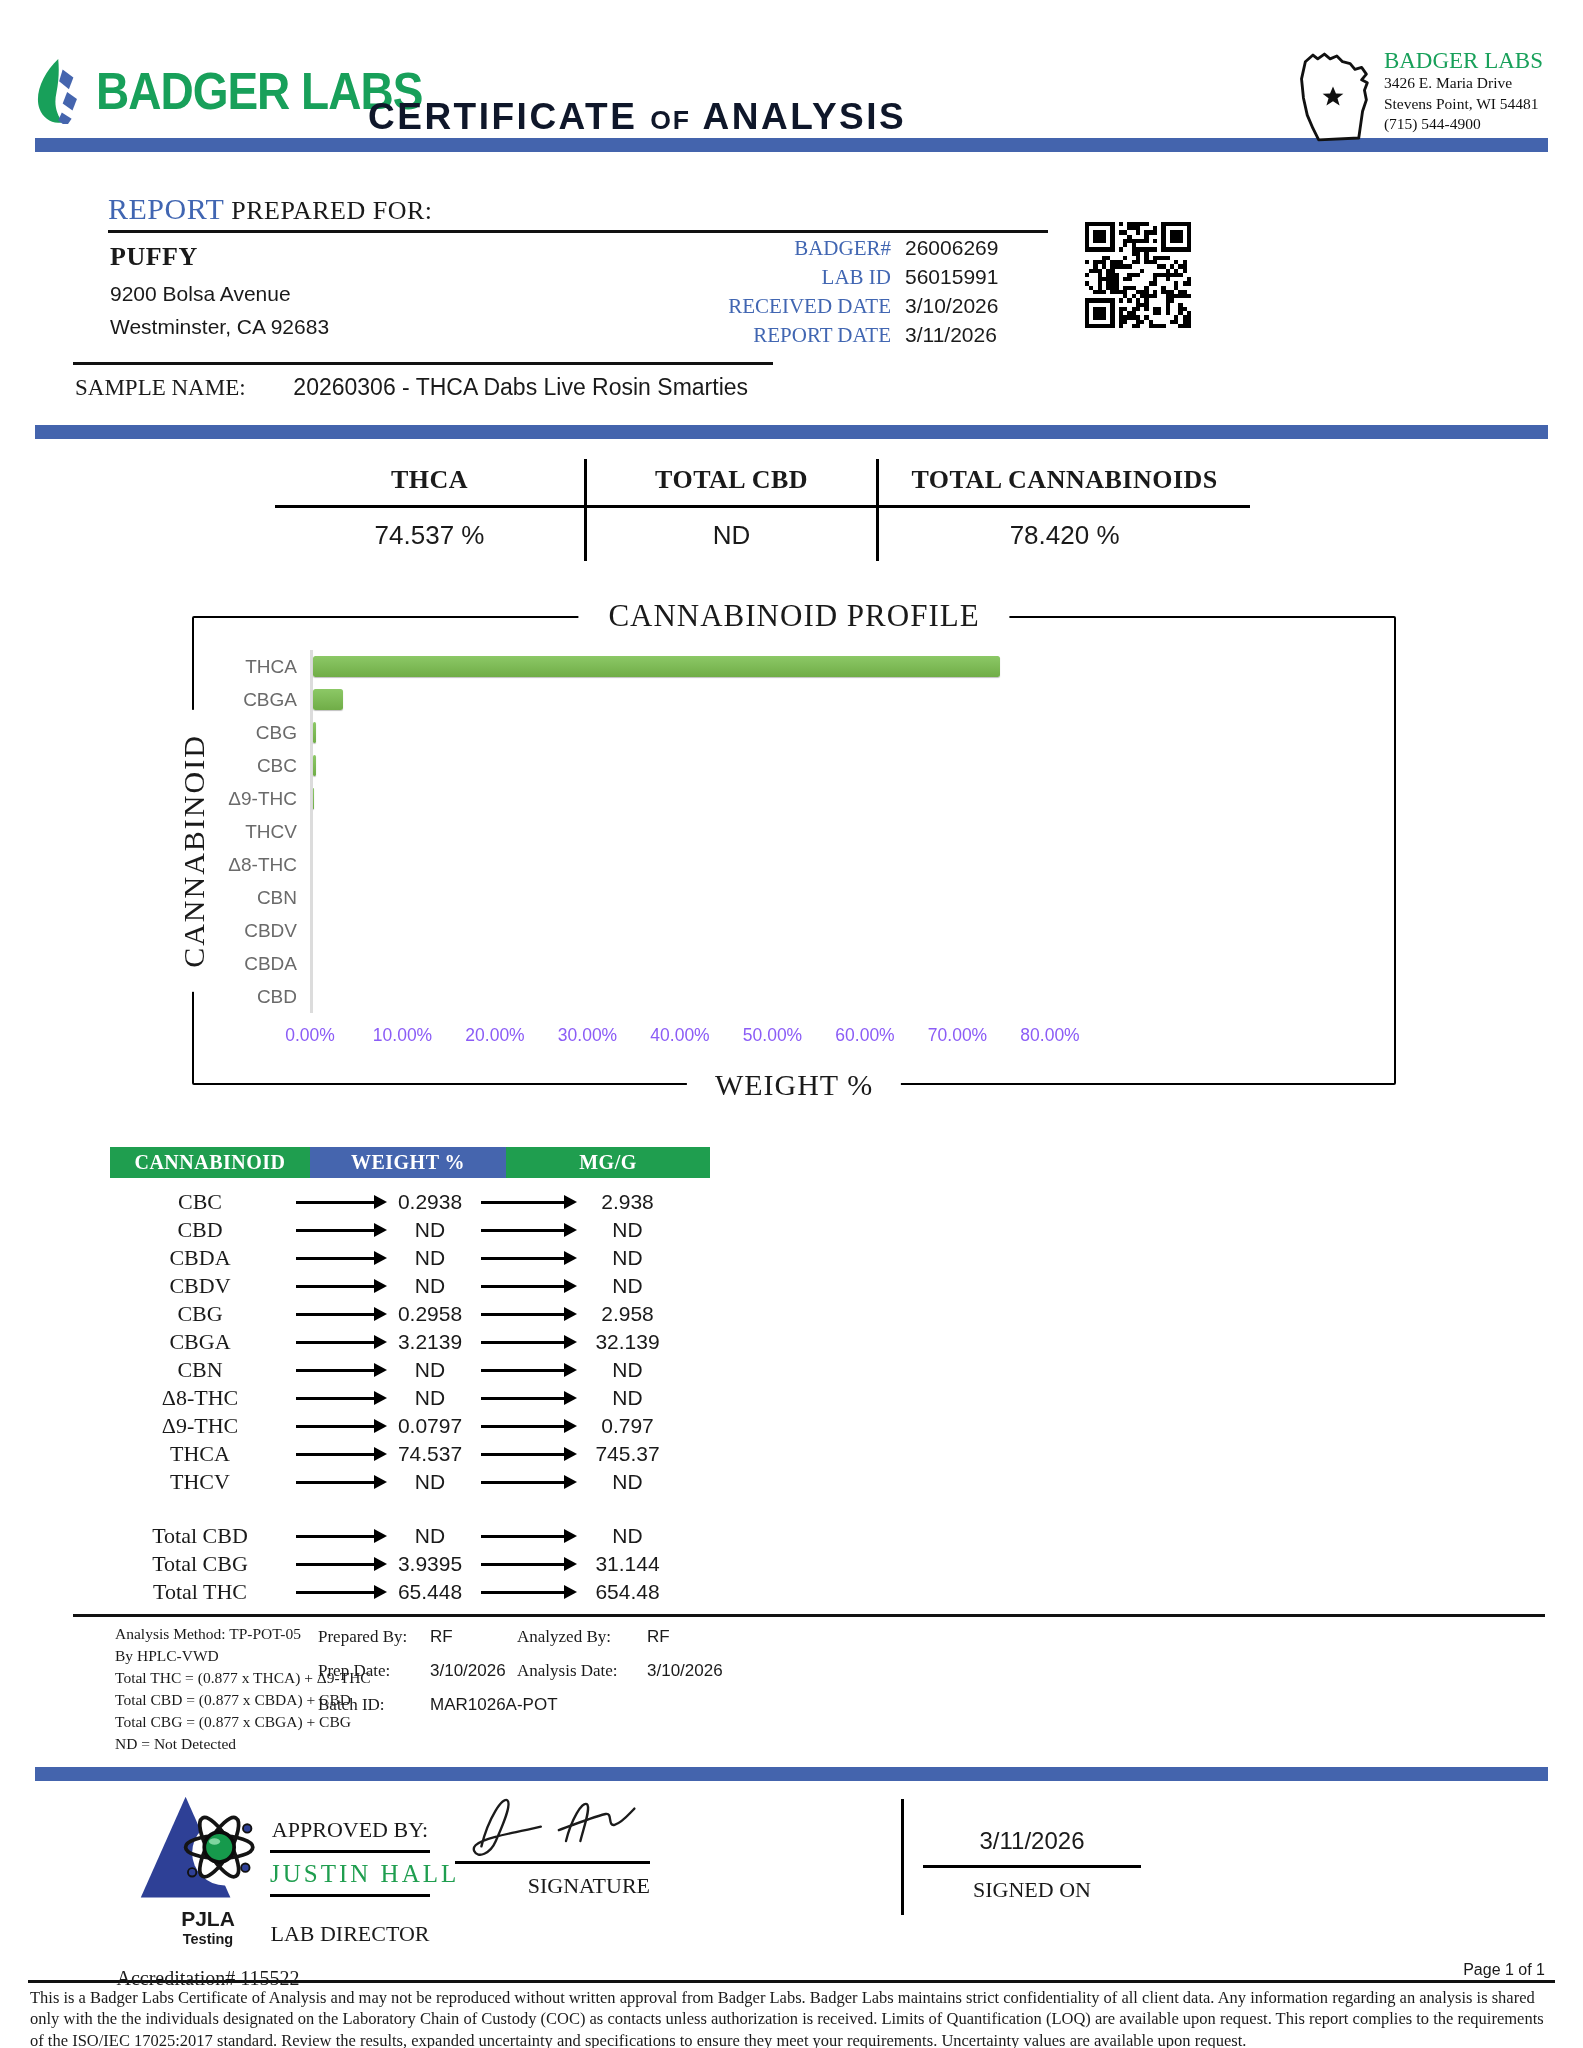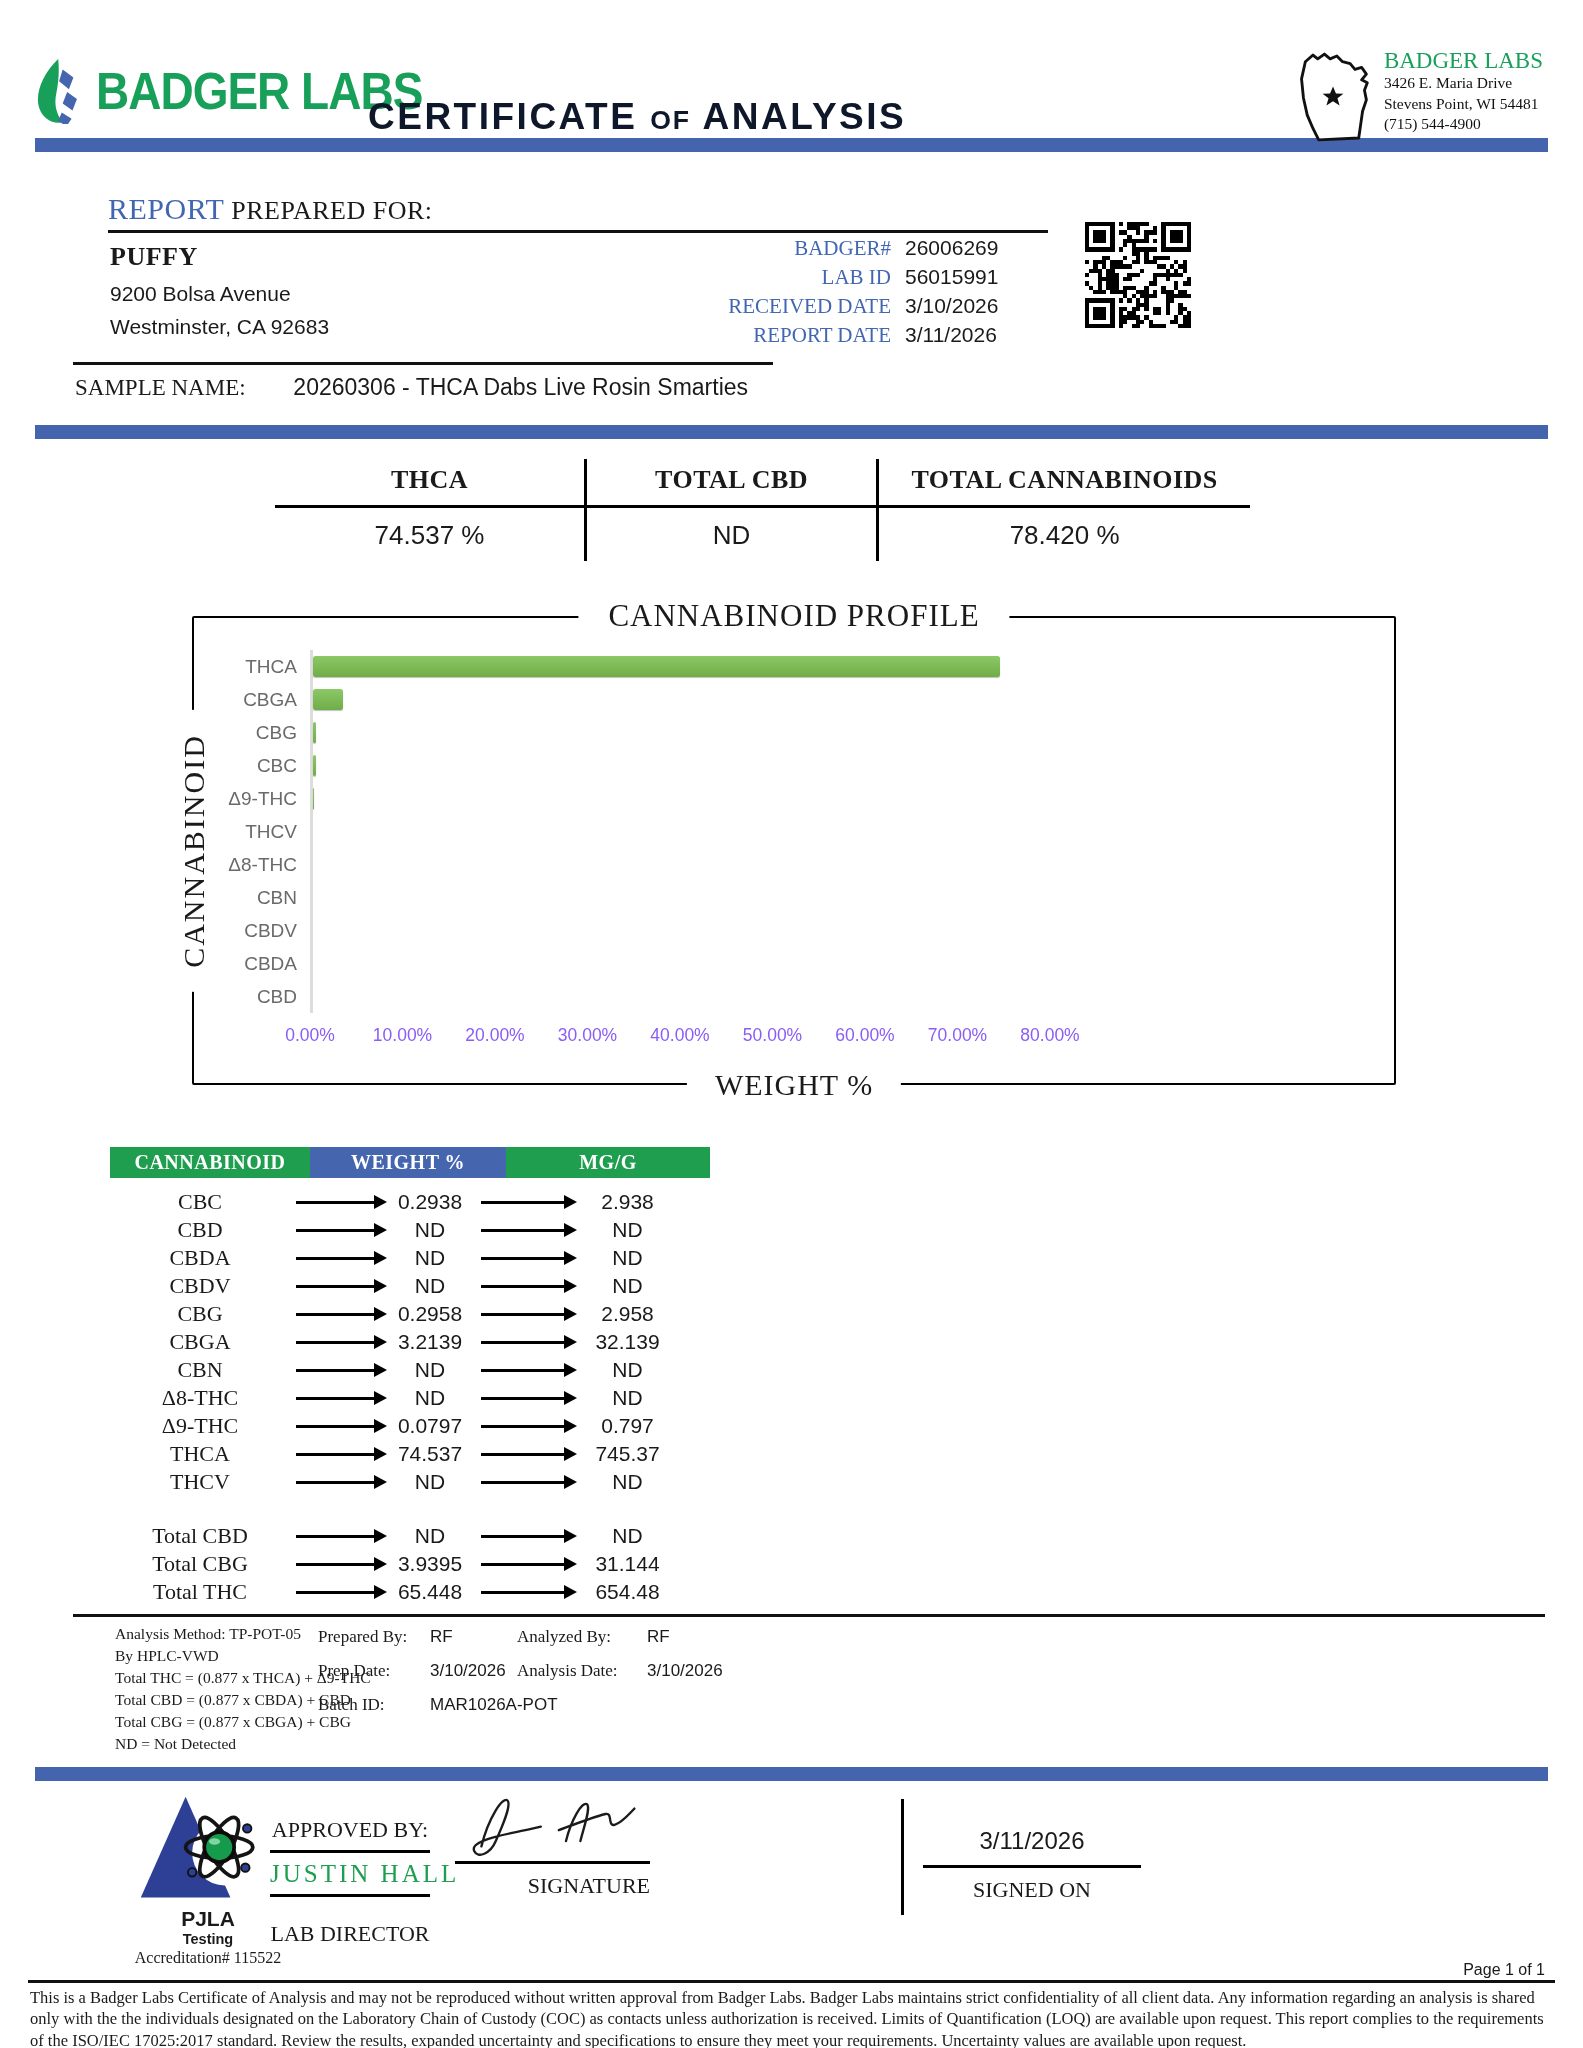--- a/index.html
+++ b/index.html
@@ -89,21 +89,21 @@
   .fn-row{display:flex;margin-bottom:14px;}
   .fn-label{font-size:17px;width:112px;}
   .fn-right .fn-label{width:130px;}
   .fn-val{font-family:"Liberation Sans",sans-serif;font-size:17px;}
 
   
   .approval{position:relative;margin:12px 35px 0 35px;height:168px;}
   .pjla{position:absolute;left:58px;top:0;width:230px;text-align:center;}
   .pjla-name{font-family:"Liberation Sans",sans-serif;font-weight:bold;font-size:21px;margin-top:-2px;}
   .pjla-sub{font-family:"Liberation Sans",sans-serif;font-weight:bold;font-size:14.5px;}
-  .pjla-accr{font-size:16px;margin-top:2px;}
+  .pjla-accr{font-size:20px;margin-top:20px;}
   .approve{position:absolute;left:235px;top:24px;width:160px;text-align:center;}
   .ap-label{font-size:22px;padding-bottom:7px;border-bottom:3px solid #000;}
   .ap-name{color:var(--table-green,#1f9e4f);font-size:25px;letter-spacing:3px;padding:7px 0 6px;
            border-bottom:3px solid #000;white-space:nowrap;}
   .ap-title{font-size:22px;padding-top:24px;white-space:nowrap;}
   .sig{position:absolute;left:420px;top:-6px;width:195px;text-align:right;}
   .sig-rule{border-top:3px solid #000;margin-top:-2px;}
   .sig-label{font-size:22px;padding-top:9px;}
   .v-div{position:absolute;left:866px;top:6px;width:3px;height:116px;background:#000;}
   .signed{position:absolute;left:888px;top:34px;width:218px;text-align:center;}

